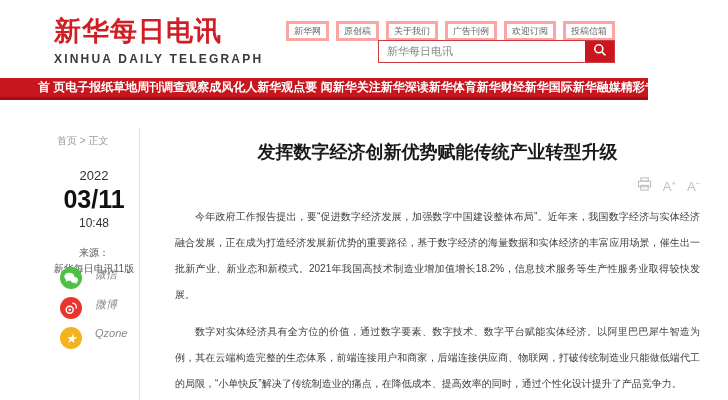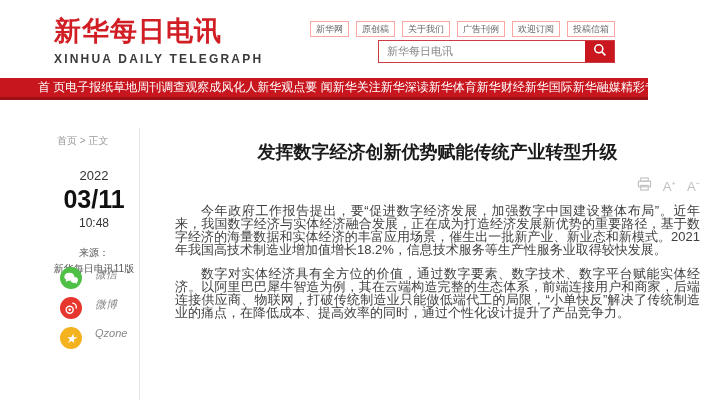--- a/index.html
+++ b/index.html
@@ -8,35 +8,35 @@
   .page { position: relative; width: 648px; height: 400px; background: #fff; }
 
   
   .header { position: absolute; top: 0; left: 0; right: 0; height: 78px; background: #fff; }
   .logo { position: absolute; left: 54px; top: 13px; }
   .logo-cn { color: #d01e24; font-size: 27px; font-weight: bold; letter-spacing: 1px;
     font-family: "Liberation Serif", serif; }
   .logo-en { color: #3a3a3a; font-size: 12px; font-weight: bold; letter-spacing: 2.2px; margin-top: 3px; }
 
   .top-links { position: absolute; top: 21px; right: 33px; display: flex; gap: 7px; }
-  .top-link { border: 1px solid #fca5a5; color: #666; font-size: 9px; padding: 1px 5px;
+  .top-link { border: 3px solid #fca5a5; color: #666; font-size: 9px; padding: 1px 5px;
     line-height: 12px; cursor: pointer; background: #fff; white-space: nowrap; }
 
   .search { position: absolute; top: 40px; right: 33px; width: 237px; height: 23px;
     border: 1px solid #cd3a3f; display: flex; background: #fff; }
   .search input { flex: 1; border: 0; outline: 0; padding: 0 8px; font-size: 11px; color: #888;
     font-family: "Liberation Sans", sans-serif; }
   .search-btn { width: 29px; background: #c9161f; border: 0; display: flex;
     align-items: center; justify-content: center; cursor: pointer; }
 
   
   .nav { position: absolute; top: 78px; left: 0; right: 0; height: 22px; background: #c8161e;
     border-bottom: 3px solid #9c1016; display: flex; align-items: center;
     justify-content: space-between; padding: 0 38px; }
-  .nav-item { color: #fff; font-size: 12px; font-weight: normal; white-space: nowrap; cursor: pointer; }
+  .nav-item { color: #fff; font-size: 12px; font-weight: bold; white-space: nowrap; cursor: pointer; }
 
   
   .breadcrumb { position: absolute; left: 57px; top: 134px; font-size: 10px; color: #999; }
   .breadcrumb span { cursor: default; }
   .crumb-link { cursor: pointer; }
 
   .meta { position: absolute; left: 28px; top: 168px; width: 132px; text-align: center; }
   .meta-year { font-size: 13px; color: #333; }
   .meta-date { font-size: 25px; font-weight: bold; color: #111; margin: 2px 0; }
   .meta-time { font-size: 12px; color: #333; }
@@ -55,21 +55,21 @@
   .vdivider { position: absolute; left: 139px; top: 128px; bottom: 0; width: 1px; background: #e3e3e3; }
 
   
   .main { position: absolute; left: 175px; top: 140px; width: 525px; }
   .article-title { text-align: center; font-size: 18px; font-weight: bold; color: #1a1a1a; }
   .tools { margin-top: 13px; display: flex; justify-content: flex-end; align-items: center;
     gap: 11px; color: #c0c0c0; }
   .tool-font { font-size: 13px; color: #c0c0c0; cursor: pointer; }
   .tool-print { cursor: pointer; display: flex; align-items: center; }
   .article-body { margin-top: 9px; }
-  .article-body p { font-size: 13px; line-height: 13px; color: #404040;
+  .article-body p { font-size: 10px; line-height: 26px; color: #404040;
     text-align: justify; text-indent: 2em; margin: 0 0 11px 0; }
 </style>
 </head>
 <body>
 
 <div class="page">
 
   <div class="header">
     <div class="logo">
       <div class="logo-cn">新华每日电讯</div>

